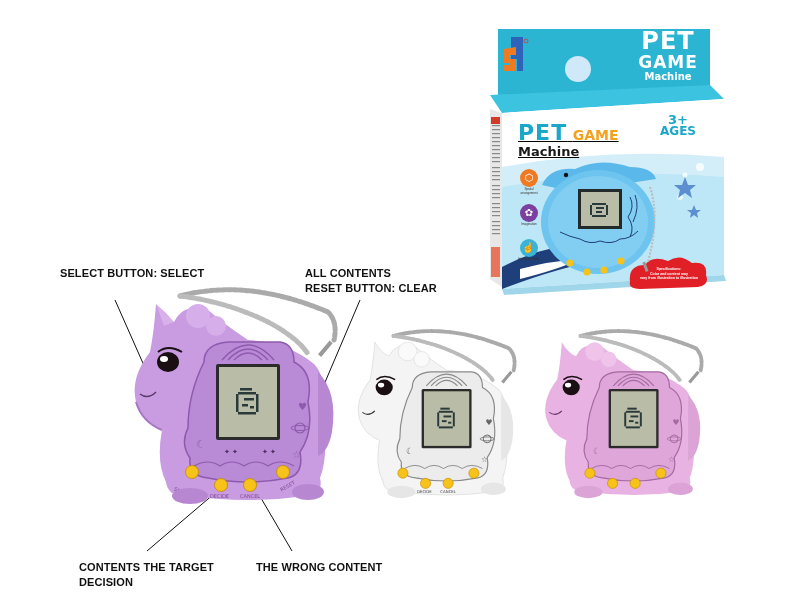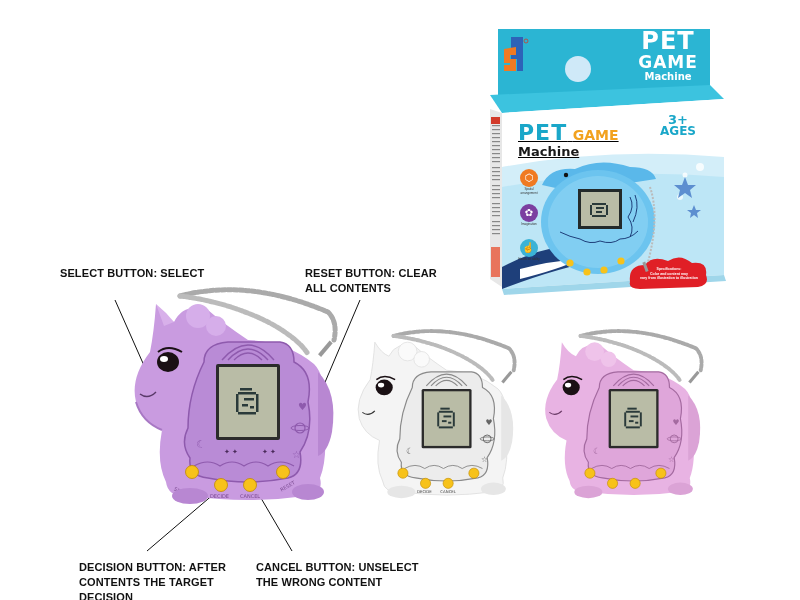--- a/index.html
+++ b/index.html
@@ -9,30 +9,28 @@
   svg { position:absolute; overflow:visible; }
   .box-title { font-family:"DejaVu Sans", sans-serif; font-weight:bold; }
 </style>
 </head>
 <body>
 
 <div class="label" style="left:60px;top:266px;">
   <div>SELECT BUTTON: SELECT</div>
 </div>
 <div class="label" style="left:305px;top:266px;">
+  <div>ALL CONTENTS</div>
   <div>RESET BUTTON: CLEAR</div>
-  <div>ALL CONTENTS</div>
 </div>
 <div class="label" style="left:79px;top:560px;">
-  <div>DECISION BUTTON: AFTER</div>
   <div>CONTENTS THE TARGET</div>
   <div>DECISION</div>
 </div>
 <div class="label" style="left:256px;top:560px;">
-  <div>CANCEL BUTTON: UNSELECT</div>
   <div>THE WRONG CONTENT</div>
 </div>
 
 <div class="abs" style="left:480px;top:17px;width:250px;height:300px;">
   <svg width="250" height="300" viewBox="0 0 250 300">
 
     <polygon points="18,12 230,12 230,78 18,78" fill="#2bb5d3"></polygon>
 
     <polygon points="10,78 230,68 244,82 22,96" fill="#3cc3df"></polygon>
 

